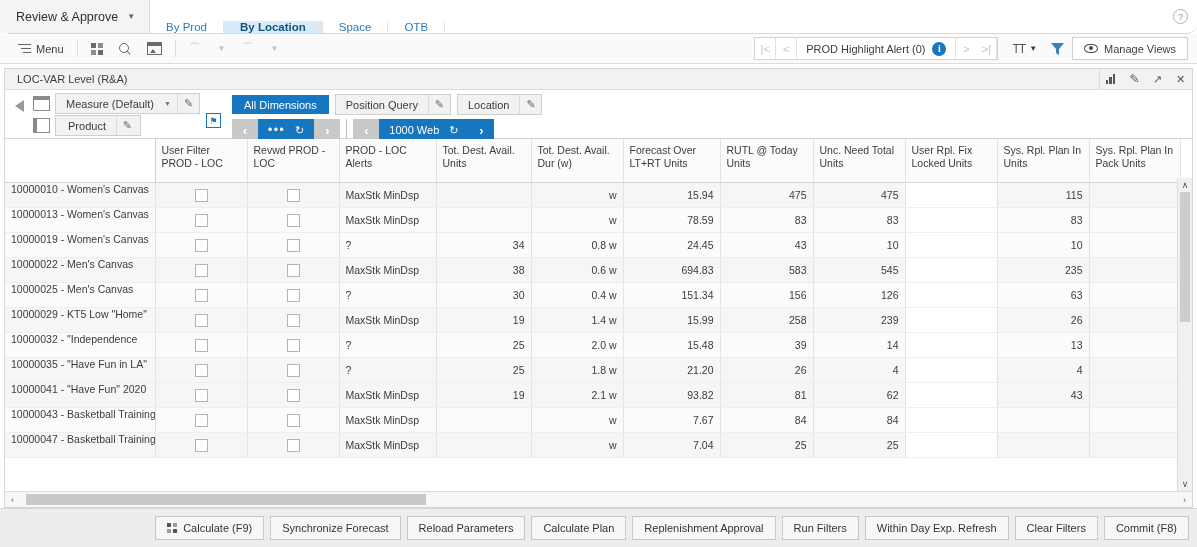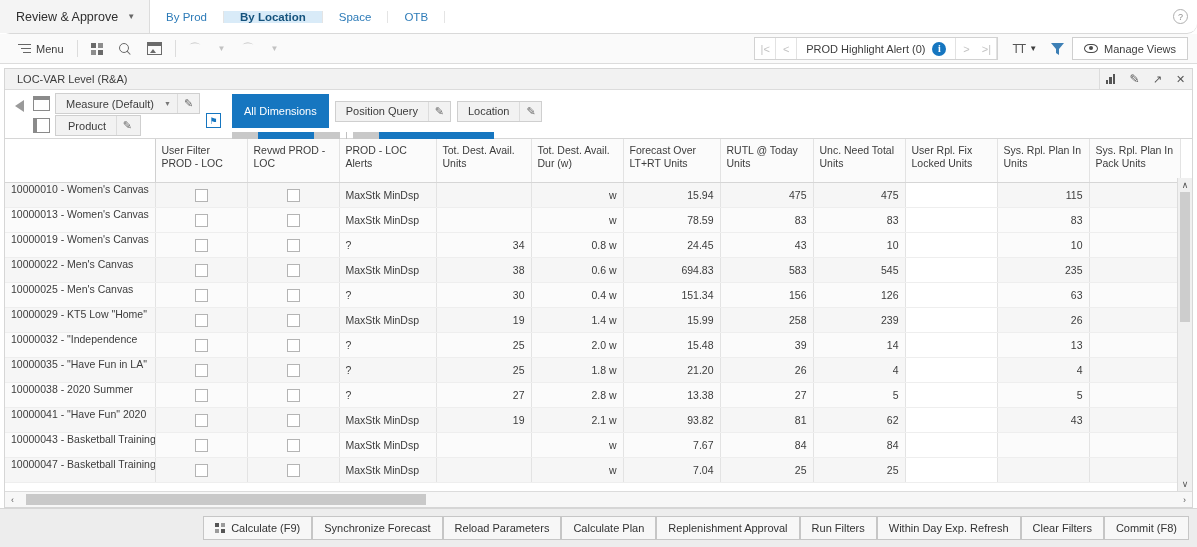--- a/index.html
+++ b/index.html
@@ -29,21 +29,21 @@
     display: flex; align-items: center; gap: 7px;
     padding: 0 14px 0 16px;
     background: #f4f4f4;
     border-right: 1px solid #dcdcdc;
     font-size: 12.5px;
     color: #2f2f2f;
     cursor: pointer;
     white-space: nowrap;
   }
   .app-menu .caret { font-size: 8px; color:#666; margin-left:2px; }
-  .tabs { display: flex; align-items: center; }
+  .tabs { display: flex; align-items: flex-end; }
   .tab {
     display: flex; align-items: center;
     padding: 0 16px;
     color: #2d7bb8;
     font-size: 11.5px;
     border-right: 1px solid #e4e4e4;
     cursor: pointer;
     white-space: nowrap;
     background: #fff;
   }
@@ -197,21 +197,21 @@
     width:21px; height:100%; display:flex;align-items:center;justify-content:center;
     border-left:1px solid #dcdcdc; cursor:pointer; color:#6c6c6c; font-size:11px;
   }
   .chip-measure { min-width:118px; }
   .chip-product { min-width:84px; justify-content:center;}
 
   .dim-right { display:flex; flex-direction:column; gap:4px; padding-top:4px; padding-left:4px; position:relative;}
   .dim-right-row1 { display:flex; align-items:center; gap:6px; padding-left:28px;}
   .dim-right-row2 { display:flex; align-items:center; gap:0px; padding-left:28px;}
   .blue-chip {
-    background:#1676c0; color:#fff; height:34px; display:flex;align-items:center;
+    background:#1676c0; color:#fff; height:19px; display:flex;align-items:center;
     padding:0 12px; font-size:11px; cursor:pointer; white-space:nowrap;
   }
   .sq-ic {
     position:absolute; left:6px; top:23px;
     width:13px;height:13px;border:1px solid #1676c0;background:#fff;
     display:flex;align-items:center;justify-content:center;
     font-size:9px;color:#1676c0;
   }
   .pg-arrow {
     width:26px;height:22px;background:#c8c8c8;color:#fff;
@@ -294,21 +294,21 @@
     background:#f7f7f7; border-top:1px solid #dcdcdc;
   }
   .hs-btn { width:15px;height:15px;display:flex;align-items:center;justify-content:center;font-size:9px;color:#555;cursor:pointer;}
   .hs-track { flex:1; height:15px; position:relative; }
   .hs-thumb { position:absolute; left:6px; top:2px; height:11px; width:400px; background:#c9c9c9; }
 
   
   .bottombar {
     height:38px; min-height:38px;
     display:flex; align-items:center; justify-content:flex-end;
-    padding:0 8px;
+    gap:6px; padding:0 8px;
     background:#ededed;
     border-top:1px solid #d6d6d6;
   }
   .btn {
     height:22px; display:flex;align-items:center; gap:6px;
     padding:0 11px;
     border:1px solid #c6c6c6; background:#f7f7f7;
     font-size:11px; color:#333; cursor:pointer; white-space:nowrap;
   }
   .calc-ic { display:grid; grid-template-columns:4px 4px; grid-template-rows:4px 4px; gap:2px;}
@@ -641,34 +641,20 @@
                 <td>?</td>
                 <td class="num">25</td>
                 <td class="num">1.8 w</td>
                 <td class="num">21.20</td>
                 <td class="num">26</td>
                 <td class="num">4</td>
                 <td class="num white"></td>
                 <td class="num">4</td>
                 <td class="num"></td>
               </tr>
-              <tr class="">
-                <td class="rowhdr">10000038 - 2020 Summer</td>
-                <td class="ctr"><span class="cbox"></span></td>
-                <td class="ctr"><span class="cbox"></span></td>
-                <td>?</td>
-                <td class="num">27</td>
-                <td class="num">2.8 w</td>
-                <td class="num">13.38</td>
-                <td class="num">27</td>
-                <td class="num">5</td>
-                <td class="num white"></td>
-                <td class="num">5</td>
-                <td class="num"></td>
-              </tr>
               <tr class="alt">
                 <td class="rowhdr">10000041 - "Have Fun" 2020</td>
                 <td class="ctr"><span class="cbox"></span></td>
                 <td class="ctr"><span class="cbox"></span></td>
                 <td>MaxStk MinDsp</td>
                 <td class="num">19</td>
                 <td class="num">2.1 w</td>
                 <td class="num">93.82</td>
                 <td class="num">81</td>
                 <td class="num">62</td>

